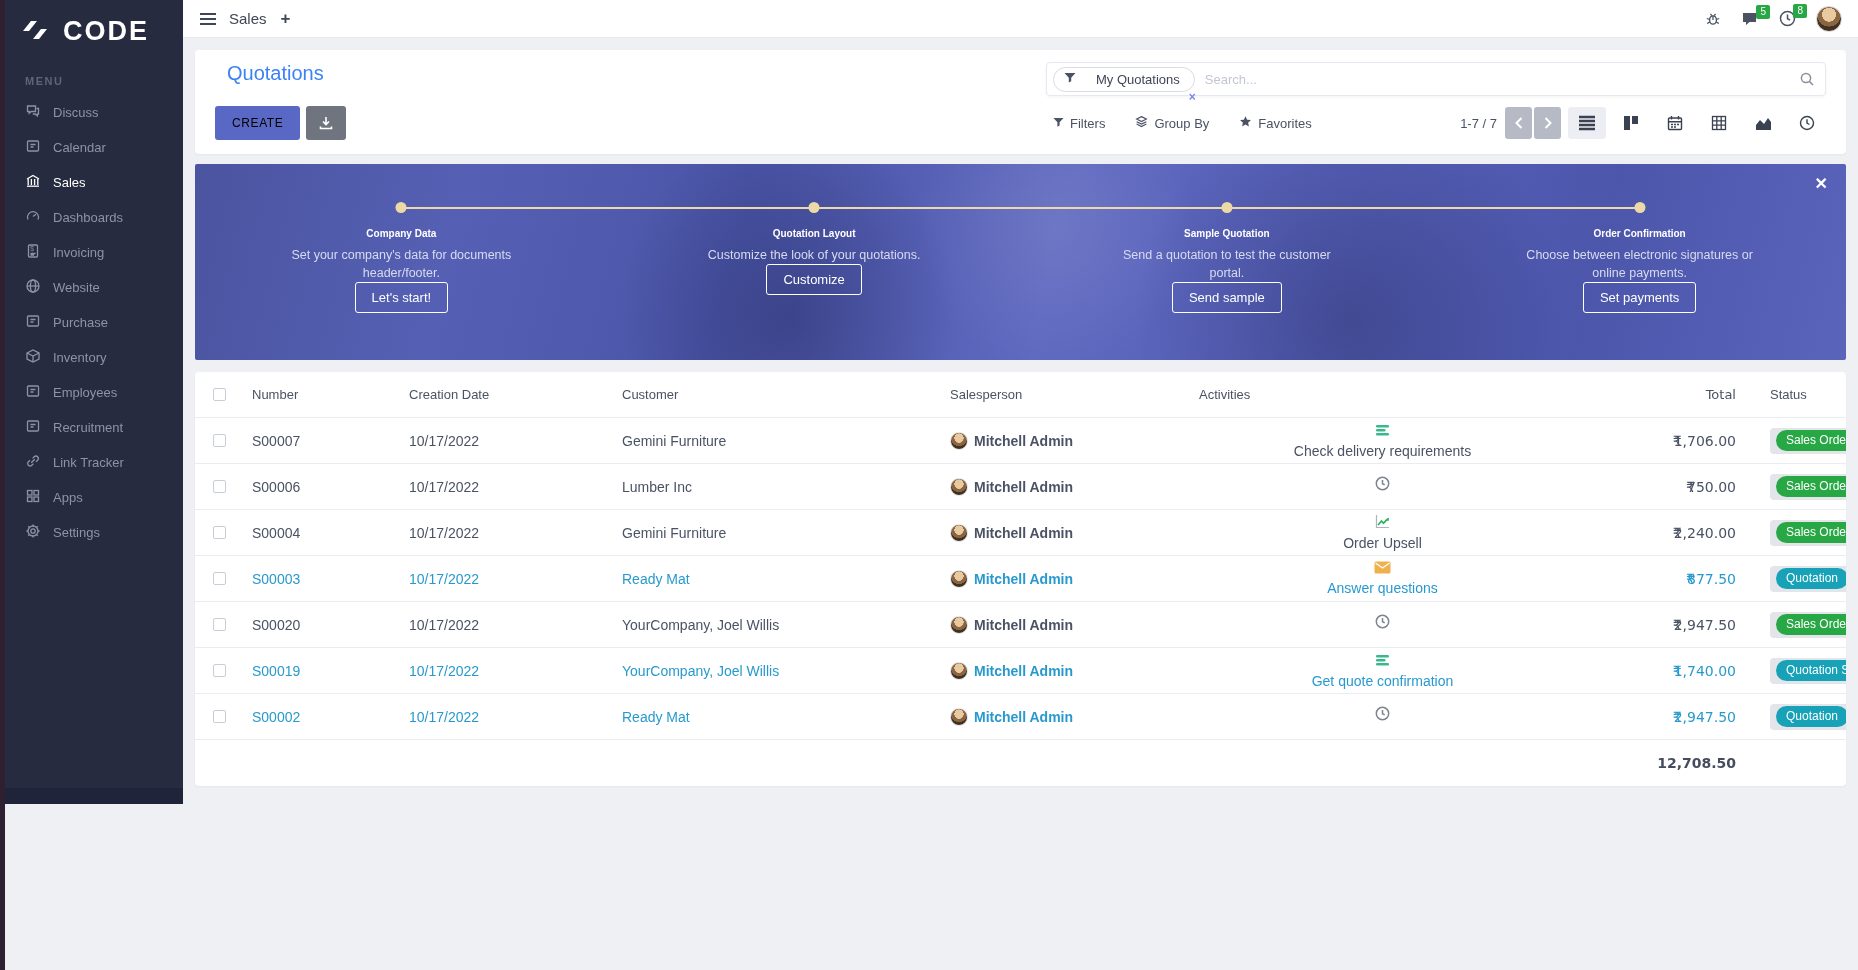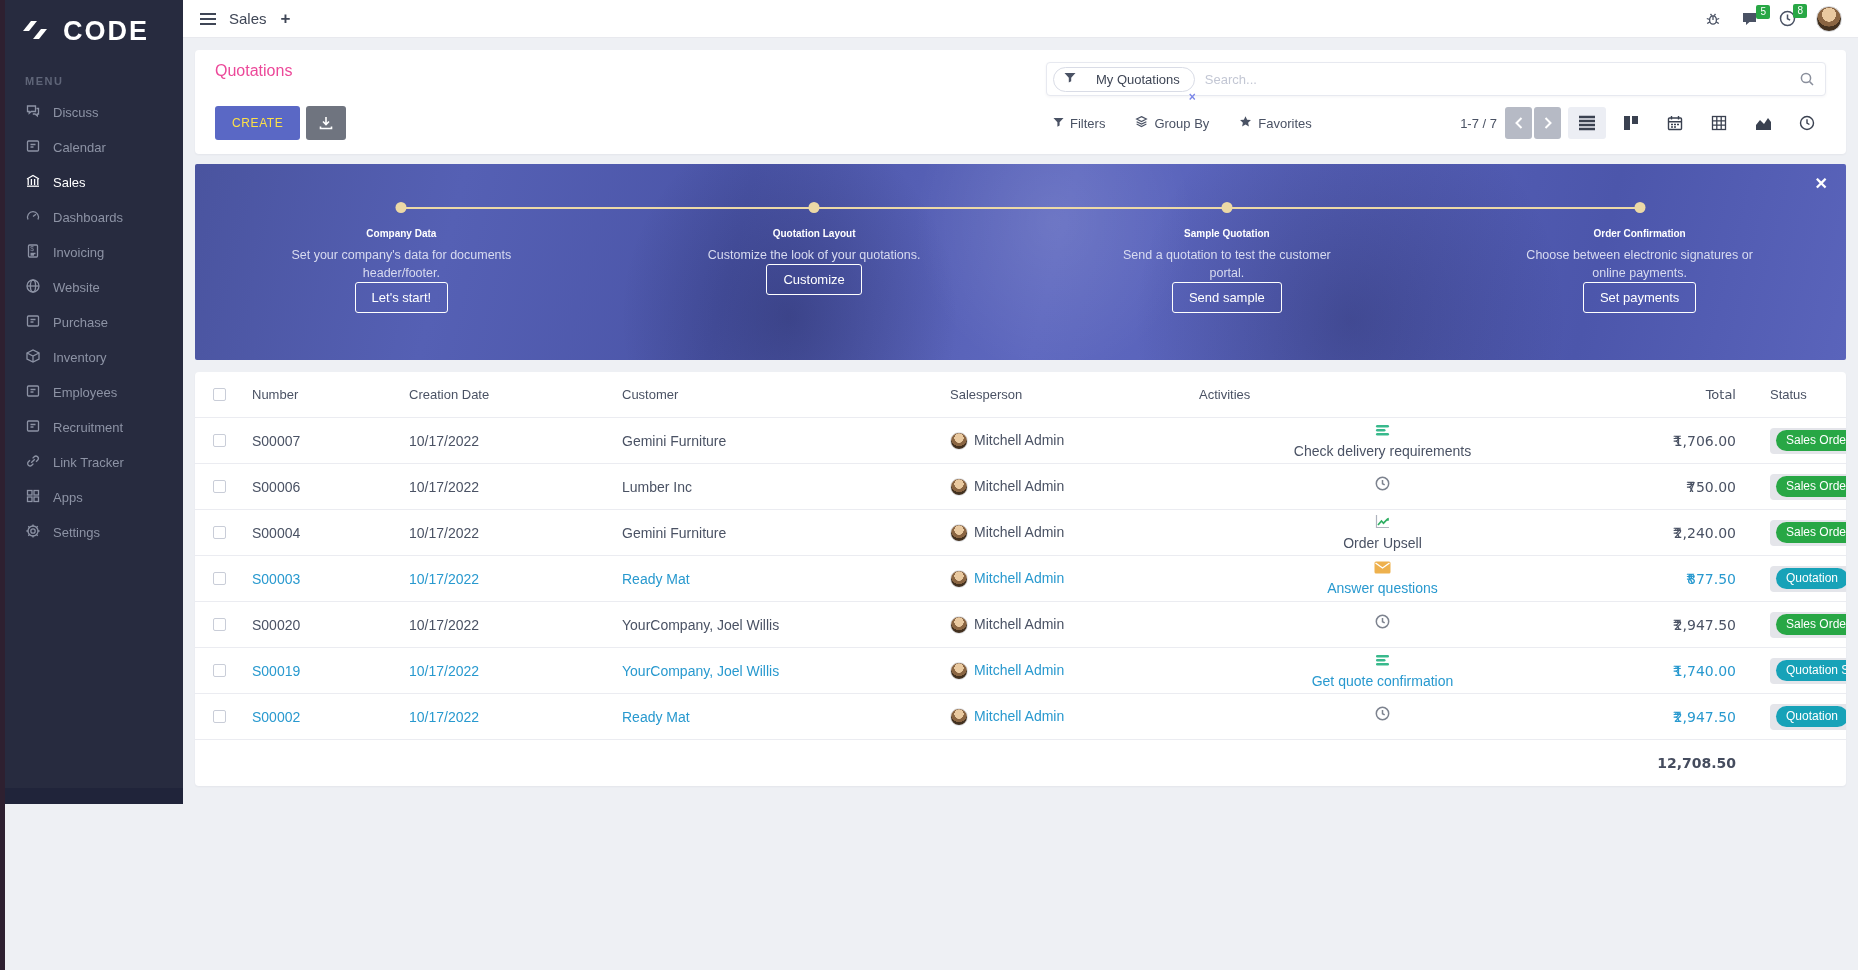--- a/index.html
+++ b/index.html
@@ -27,29 +27,29 @@
   .topbar .appname { font-size:15px; color:#3f4656; margin:0 14px 0 12px; }
   .topbar .plus { font-size:17px; color:#3f4656; font-weight:bold; cursor:pointer; }
   .topbar-right { margin-left:auto; display:flex; align-items:center; gap:20px; }
   .tb-ic { position:relative; display:inline-flex; color:#4a5264; cursor:pointer; }
   .tb-badge { position:absolute; top:-6px; right:-11px; background:#28a745; color:#fff; font-size:10px; line-height:1; padding:2px 4px; border-radius:2px; min-width:13px; text-align:center; }
   .avatar { width:26px; height:26px; border-radius:50%; background:radial-gradient(circle at 50% 32%, #e9c9a0 0 34%, #8a6542 35% 58%, #43311f 59%); border:1px solid #d8dade; cursor:pointer; }
 
   
   .cp-card { margin:12px 12px 0 12px; background:#fff; border-radius:4px; padding:12px 20px 14px 20px; box-shadow:0 1px 2px rgba(40,45,70,.05); position:relative; }
   .cp-top { display:flex; align-items:flex-start; }
-  .cp-title { font-size:16px; color:#ec4899; flex:0 0 auto; }
+  .cp-title { font-size:20px; color:#3b82f6; flex:0 0 auto;margin-left:12px; }
   .searchbar { margin-left:auto; width:780px; height:34px; border:1px solid #e7e9f0; border-radius:4px; background:#fff; display:flex; align-items:center; padding:0 34px 0 6px; position:relative; box-shadow:0 1px 3px rgba(40,45,70,.05); }
   .facet { position:relative; display:inline-flex; align-items:center; gap:20px; border:1px solid #d9dce6; border-radius:14px; padding:4px 14px 4px 10px; font-size:13px; color:#3f4656; background:#fff; cursor:pointer; }
   .facet-x { position:absolute; right:-2px; bottom:-13px; color:#7b87e8; font-size:12px; font-weight:bold; cursor:pointer; }
   .search-ph { margin-left:10px; font-size:13px; color:#c3c7d4; flex:1 1 auto; }
   .search-glass { position:absolute; right:10px; top:8px; color:#8a8f9c; cursor:pointer; }
 
   .btn-row { margin-top:10px; display:flex; align-items:center; position:relative; height:34px; }
-  .btn-create { background:#5a68c5; color:#fde047; border:none; border-radius:3px; font-size:12px; letter-spacing:.6px; padding:0 17px; height:34px; cursor:pointer; font-family:inherit; }
+  .btn-create { background:#5a68c5; color:#000000; border:none; border-radius:3px; font-size:12px; letter-spacing:.6px; padding:0 17px; height:34px; cursor:pointer; font-family:inherit; }
   .btn-dl { background:#6f747f; border:none; border-radius:3px; width:40px; height:34px; margin-left:6px; display:inline-flex; align-items:center; justify-content:center; color:#fff; cursor:pointer; }
   .filter-group { position:absolute; left:838px; display:flex; align-items:center; gap:30px; font-size:13px; color:#4a5264; }
   .fg-item { display:inline-flex; align-items:center; gap:6px; cursor:pointer; }
   .pager { position:absolute; right:265px; display:flex; align-items:center; gap:8px; font-size:13px; color:#4a5264; }
   .pager-btns { display:flex; gap:2px; }
   .pg-btn { width:27px; height:32px; background:#b6bac5; border:none; border-radius:3px; color:#fff; display:inline-flex; align-items:center; justify-content:center; cursor:pointer; }
   .views { position:absolute; right:0; display:flex; align-items:center; gap:6px; }
   .view-btn { width:38px; height:32px; display:inline-flex; align-items:center; justify-content:center; color:#3a4150; cursor:pointer; border-radius:3px; }
   .view-btn.active { background:#eceef4; }
 
@@ -75,21 +75,21 @@
   .thead, .tr, .tfoot { display:grid; grid-template-columns:48px 157px 213px 328px 249px 376px 174px 160px; align-items:center; }
   .thead { height:46px; font-size:13px; color:#4a5264; border-bottom:1px solid #ebecf1; }
   .tr { height:46px; font-size:14px; color:#4a5264; border-bottom:1px solid #ebecf1; cursor:pointer; }
   .tfoot { height:46px; font-size:14px; }
   .td, .th { padding-left:9px; white-space:nowrap; overflow:hidden; }
   .c-check { display:flex; justify-content:center; padding-left:0; overflow:visible; }
   .cb { width:13px; height:13px; border:1px solid #c9cdd8; border-radius:2px; background:#fff; display:inline-block; cursor:pointer; }
   .c-total { text-align:right; padding-right:4px; font-family:"DejaVu Sans",sans-serif; }
   .c-status { padding-left:30px; overflow:visible; }
   .cur { margin-right:-8px; }
-  .c-sales { display:flex; align-items:flex-start; gap:6px; }
+  .c-sales { display:flex; align-items:center; gap:6px;font-weight:bold; }
   .avatar-sm { width:18px; height:18px; border-radius:50%; flex:0 0 18px; background:radial-gradient(circle at 50% 32%, #e9c9a0 0 34%, #8a6542 35% 58%, #43311f 59%); border:1px solid #e2e4e8; }
   .act { display:flex; align-items:center; gap:6px;flex-direction:column; }
   .act .ico { display:none; align-items:center; }
   .act[data-icon="list"] .ico-list { display:inline-flex; }
   .act[data-icon="clock"] .ico-clock { display:inline-flex; }
   .act[data-icon="chart"] .ico-chart { display:inline-flex; }
   .act[data-icon="envelope"] .ico-envelope { display:inline-flex; }
   .badge-wrap { display:inline-block; background:#e4e5ea; border-radius:4px; padding:2px 3px 3px 6px; }
   .badge { display:inline-block; color:#fff; font-size:12px; padding:3px 10px 4px 10px; border-radius:11px; white-space:nowrap; }
   .badge.green { background:#28a745; }

